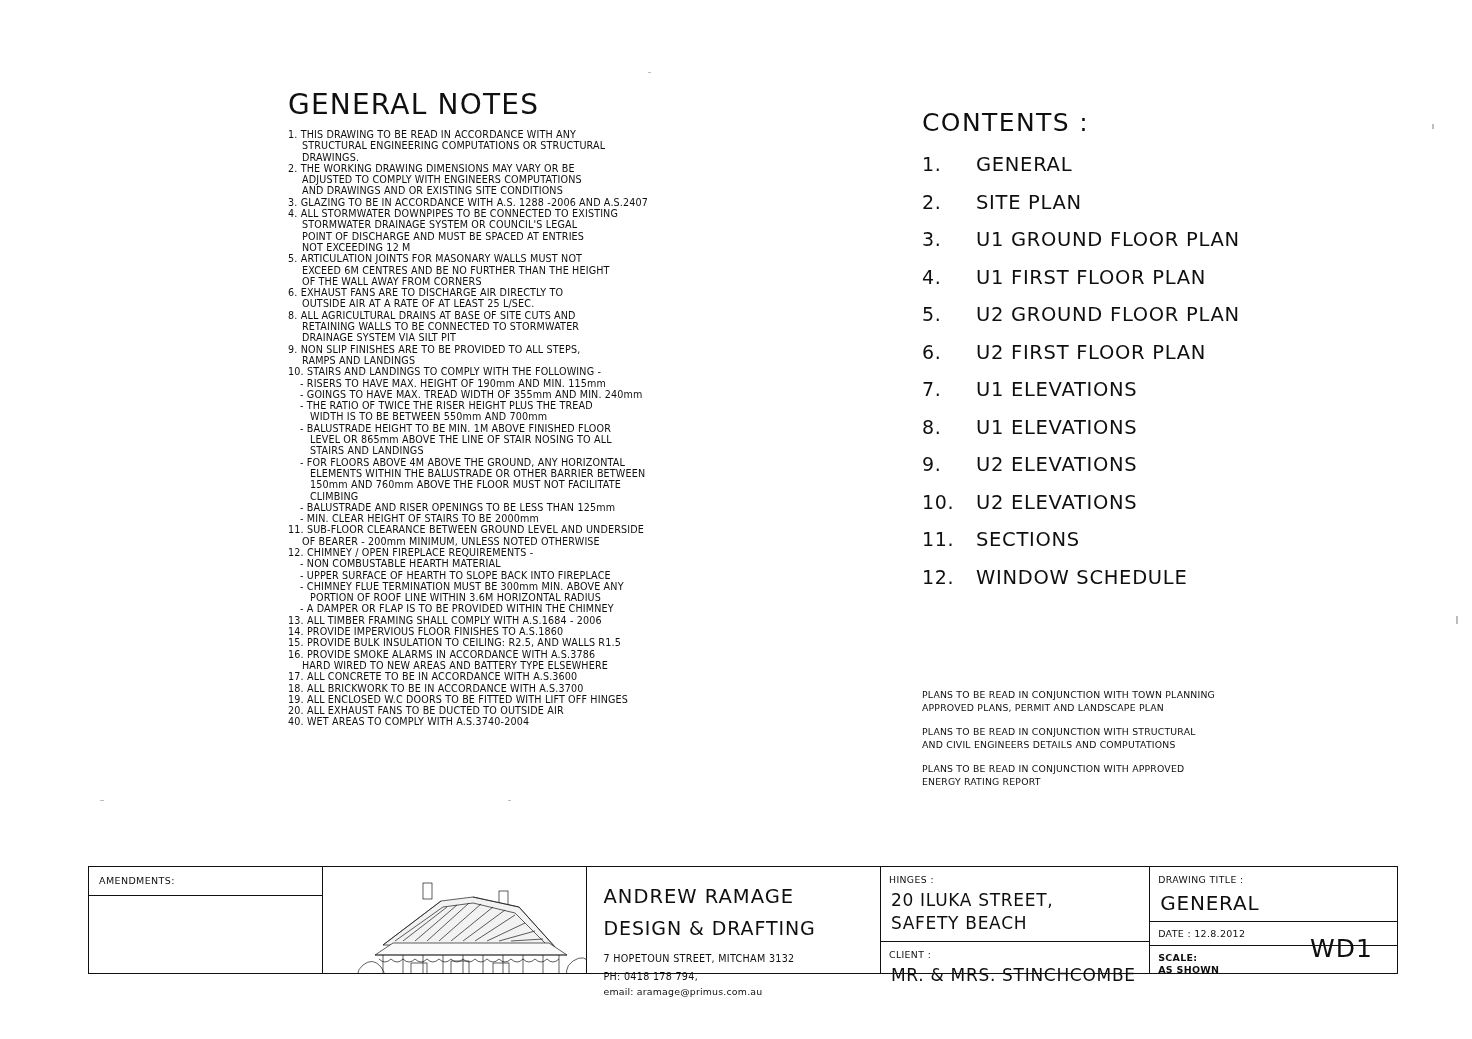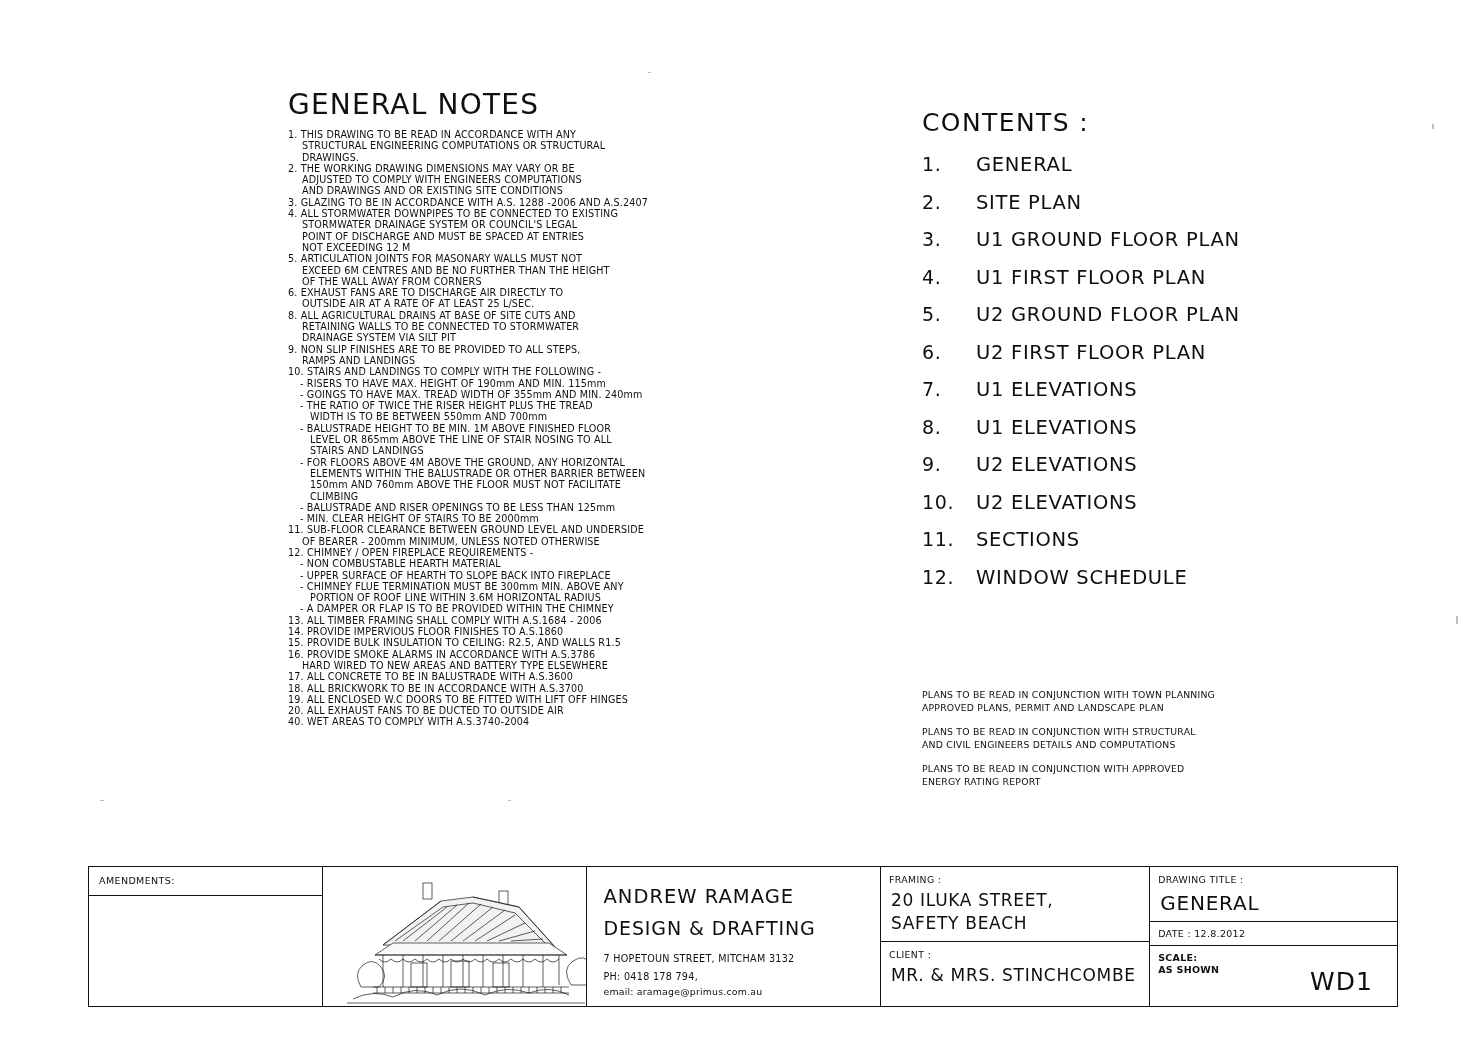--- a/index.html
+++ b/index.html
@@ -100,21 +100,21 @@
     margin-bottom: 11px;
     font-family: "DejaVu Sans", sans-serif;
   }
 
   
   #title-block {
     position: absolute;
     left: 88px;
     top: 866px;
     width: 1310px;
-    height: 141px;
+    height: 108px;
     display: flex;
   }
   .tb-cell {
     border: 1px solid #111;
     box-sizing: border-box;
     position: relative;
   }
   #tb-amendments {
     width: 253px;
   }
@@ -285,21 +285,21 @@
     <div class="note-sub">- UPPER SURFACE OF HEARTH TO SLOPE BACK INTO FIREPLACE</div>
     <div class="note-sub">- CHIMNEY FLUE TERMINATION MUST BE 300mm MIN. ABOVE ANY
   PORTION OF ROOF LINE WITHIN 3.6M HORIZONTAL RADIUS</div>
     <div class="note-sub">- A DAMPER OR FLAP IS TO BE PROVIDED WITHIN THE CHIMNEY</div>
 
     <div class="note-item"><span>13.</span> <span>ALL TIMBER FRAMING SHALL COMPLY WITH A.S.1684 - 2006</span></div>
     <div class="note-item"><span>14.</span> <span>PROVIDE IMPERVIOUS FLOOR FINISHES TO A.S.1860</span></div>
     <div class="note-item"><span>15.</span> <span>PROVIDE BULK INSULATION TO CEILING: R2.5, AND WALLS R1.5</span></div>
     <div class="note-item"><span>16.</span> <span>PROVIDE SMOKE ALARMS IN ACCORDANCE WITH A.S.3786
 HARD WIRED TO NEW AREAS AND BATTERY TYPE ELSEWHERE</span></div>
-    <div class="note-item"><span>17.</span> <span>ALL CONCRETE TO BE IN BALUSTRADE WITH A.S.3600</span></div>
+    <div class="note-item"><span>17.</span> <span>ALL CONCRETE TO BE IN ACCORDANCE WITH A.S.3600</span></div>
     <div class="note-item"><span>18.</span> <span>ALL BRICKWORK TO BE IN ACCORDANCE WITH A.S.3700</span></div>
     <div class="note-item"><span>19.</span> <span>ALL ENCLOSED W.C DOORS TO BE FITTED WITH LIFT OFF HINGES</span></div>
     <div class="note-item"><span>20.</span> <span>ALL EXHAUST FANS TO BE DUCTED TO OUTSIDE AIR</span></div>
     <div class="note-item"><span>40.</span> <span>WET AREAS TO COMPLY WITH A.S.3740-2004</span></div>
   </div>
 </div>
 
 <div id="contents-block">
   <div id="contents-title">CONTENTS :</div>
 
@@ -407,21 +407,21 @@
 
   <div class="tb-cell" id="tb-firm">
     <div class="firm-name">ANDREW RAMAGE</div>
     <div class="firm-sub">DESIGN &amp; DRAFTING</div>
     <div class="firm-addr">7 HOPETOUN STREET, MITCHAM  3132</div>
     <div class="firm-phone">PH: 0418 178 794,</div>
     <div class="firm-email">email:  aramage@primus.com.au</div>
   </div>
 
   <div class="tb-cell" id="tb-project">
-    <div class="tb-label">FRAMING :</div>
+    <div class="tb-label">HINGES :</div>
     <div class="tb-value-lg">
       <div>20 ILUKA STREET,</div>
       <div>SAFETY BEACH</div>
     </div>
     <div class="hline"></div>
     <div class="tb-label">CLIENT :</div>
     <div class="tb-value-lg">MR. &amp; MRS. STINCHCOMBE</div>
   </div>
 
   <div class="tb-cell" id="tb-drawing">

